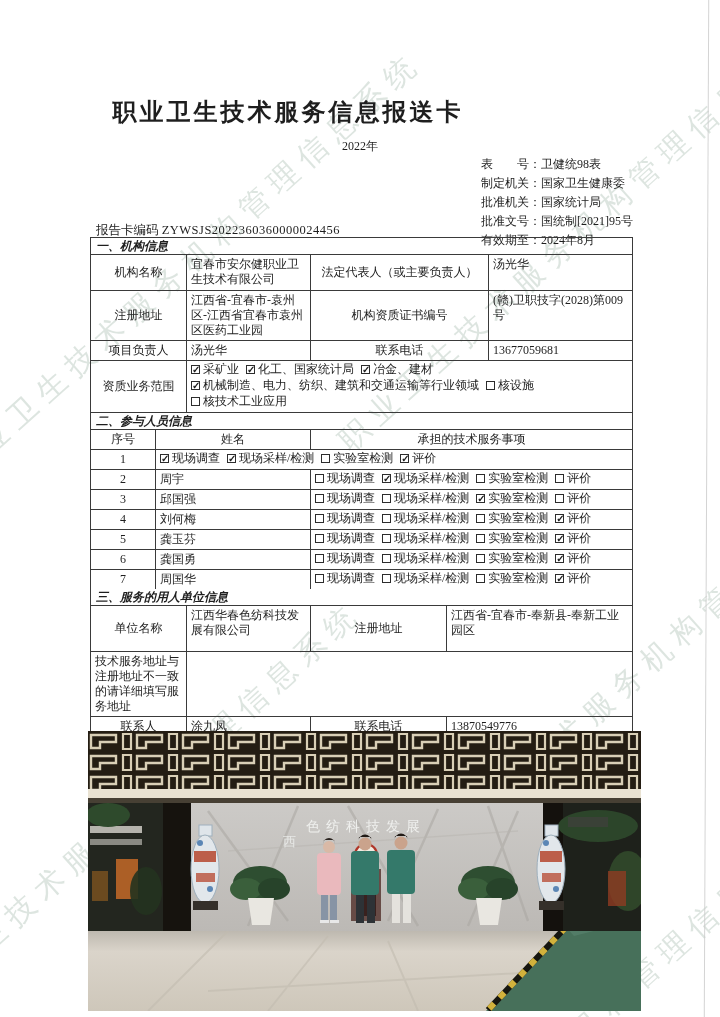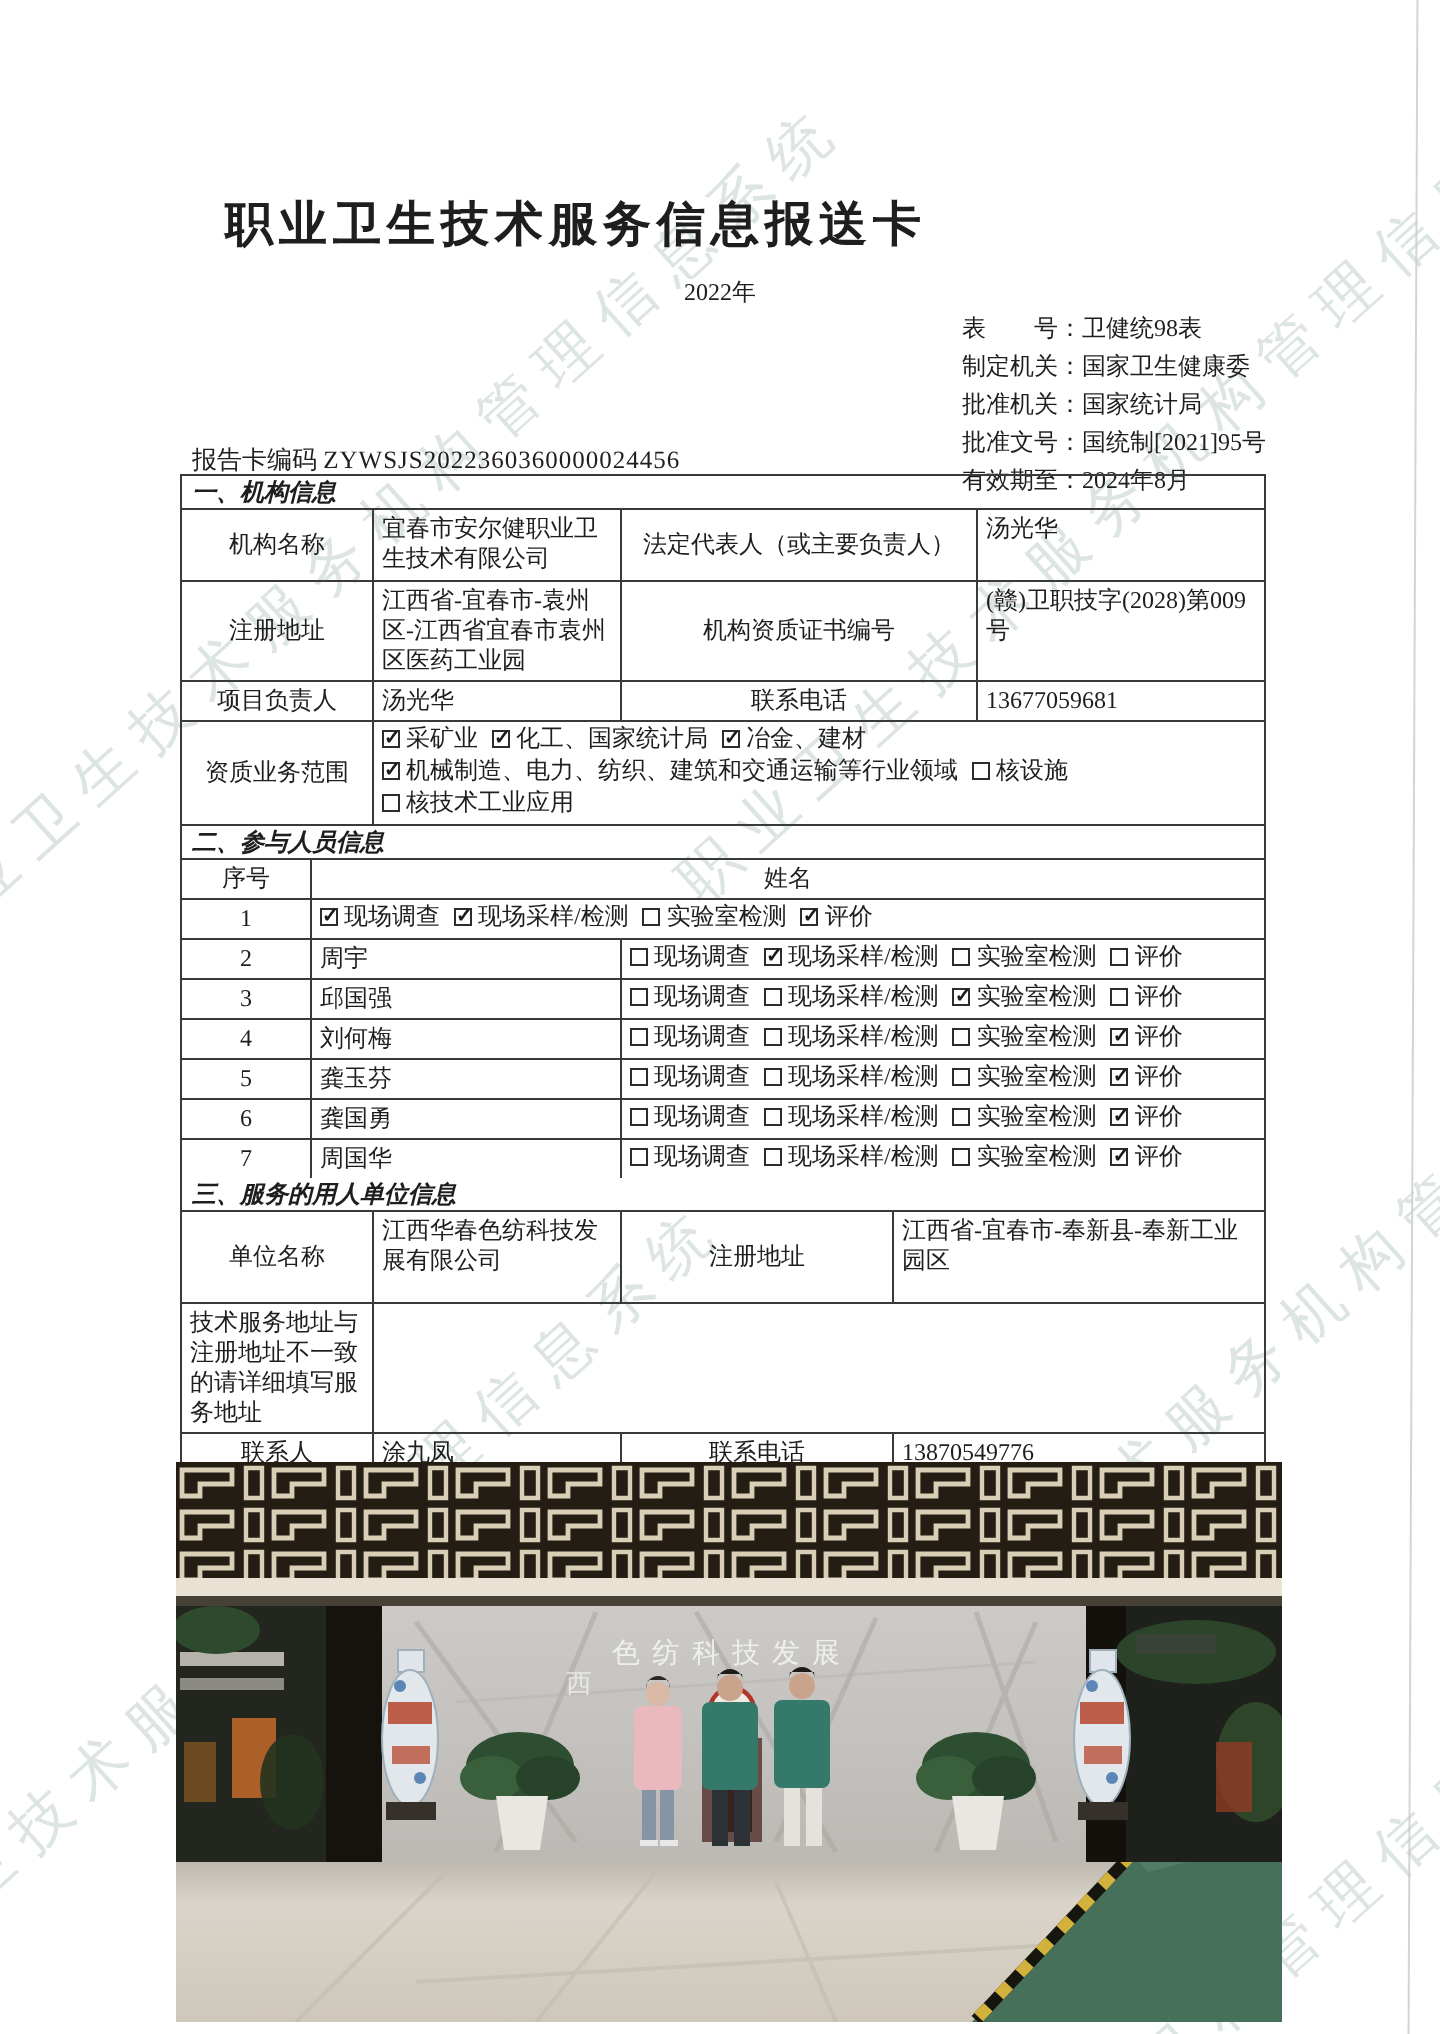--- a/index.html
+++ b/index.html
@@ -142,20 +142,21 @@
             <span class="cb"></span>
             <span class="cblab">核技术工业应用</span>
           </span></div>
     </div>
 
     <div class="sechead">二、参与人员信息</div>
 
     <div class="trow h14">
       <div class="cell w65 phead">序号</div>
       <div class="cell w155 phead">姓名</div>
+      <div class="cell phead">承担的技术服务事项</div>
     </div>
 
     <div id="people-rows">
         <div class="trow h15">
           <div class="cell w65 lab">1</div>
           <div class="cell val checksline"><span class="cbitem">
               <span class="cb on"></span>
               <span class="cblab">现场调查</span>
             </span><span class="cbitem">
               <span class="cb on"></span>

